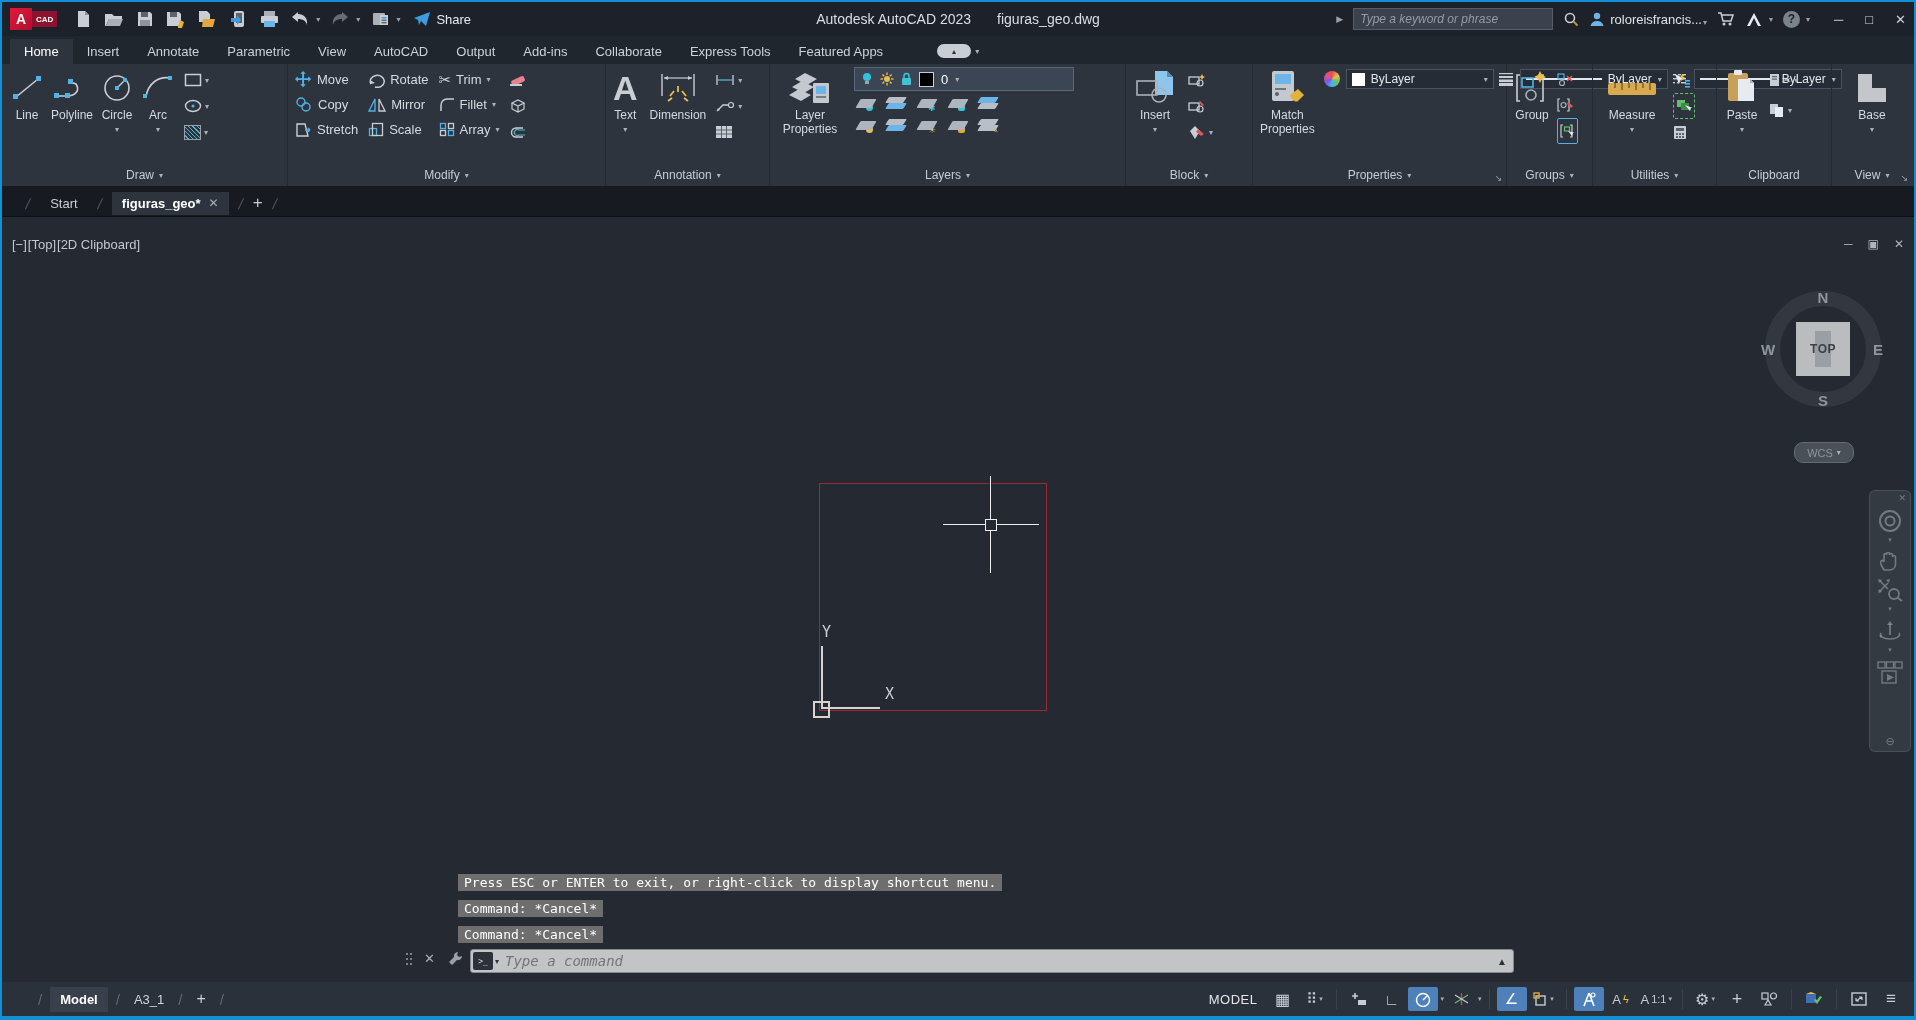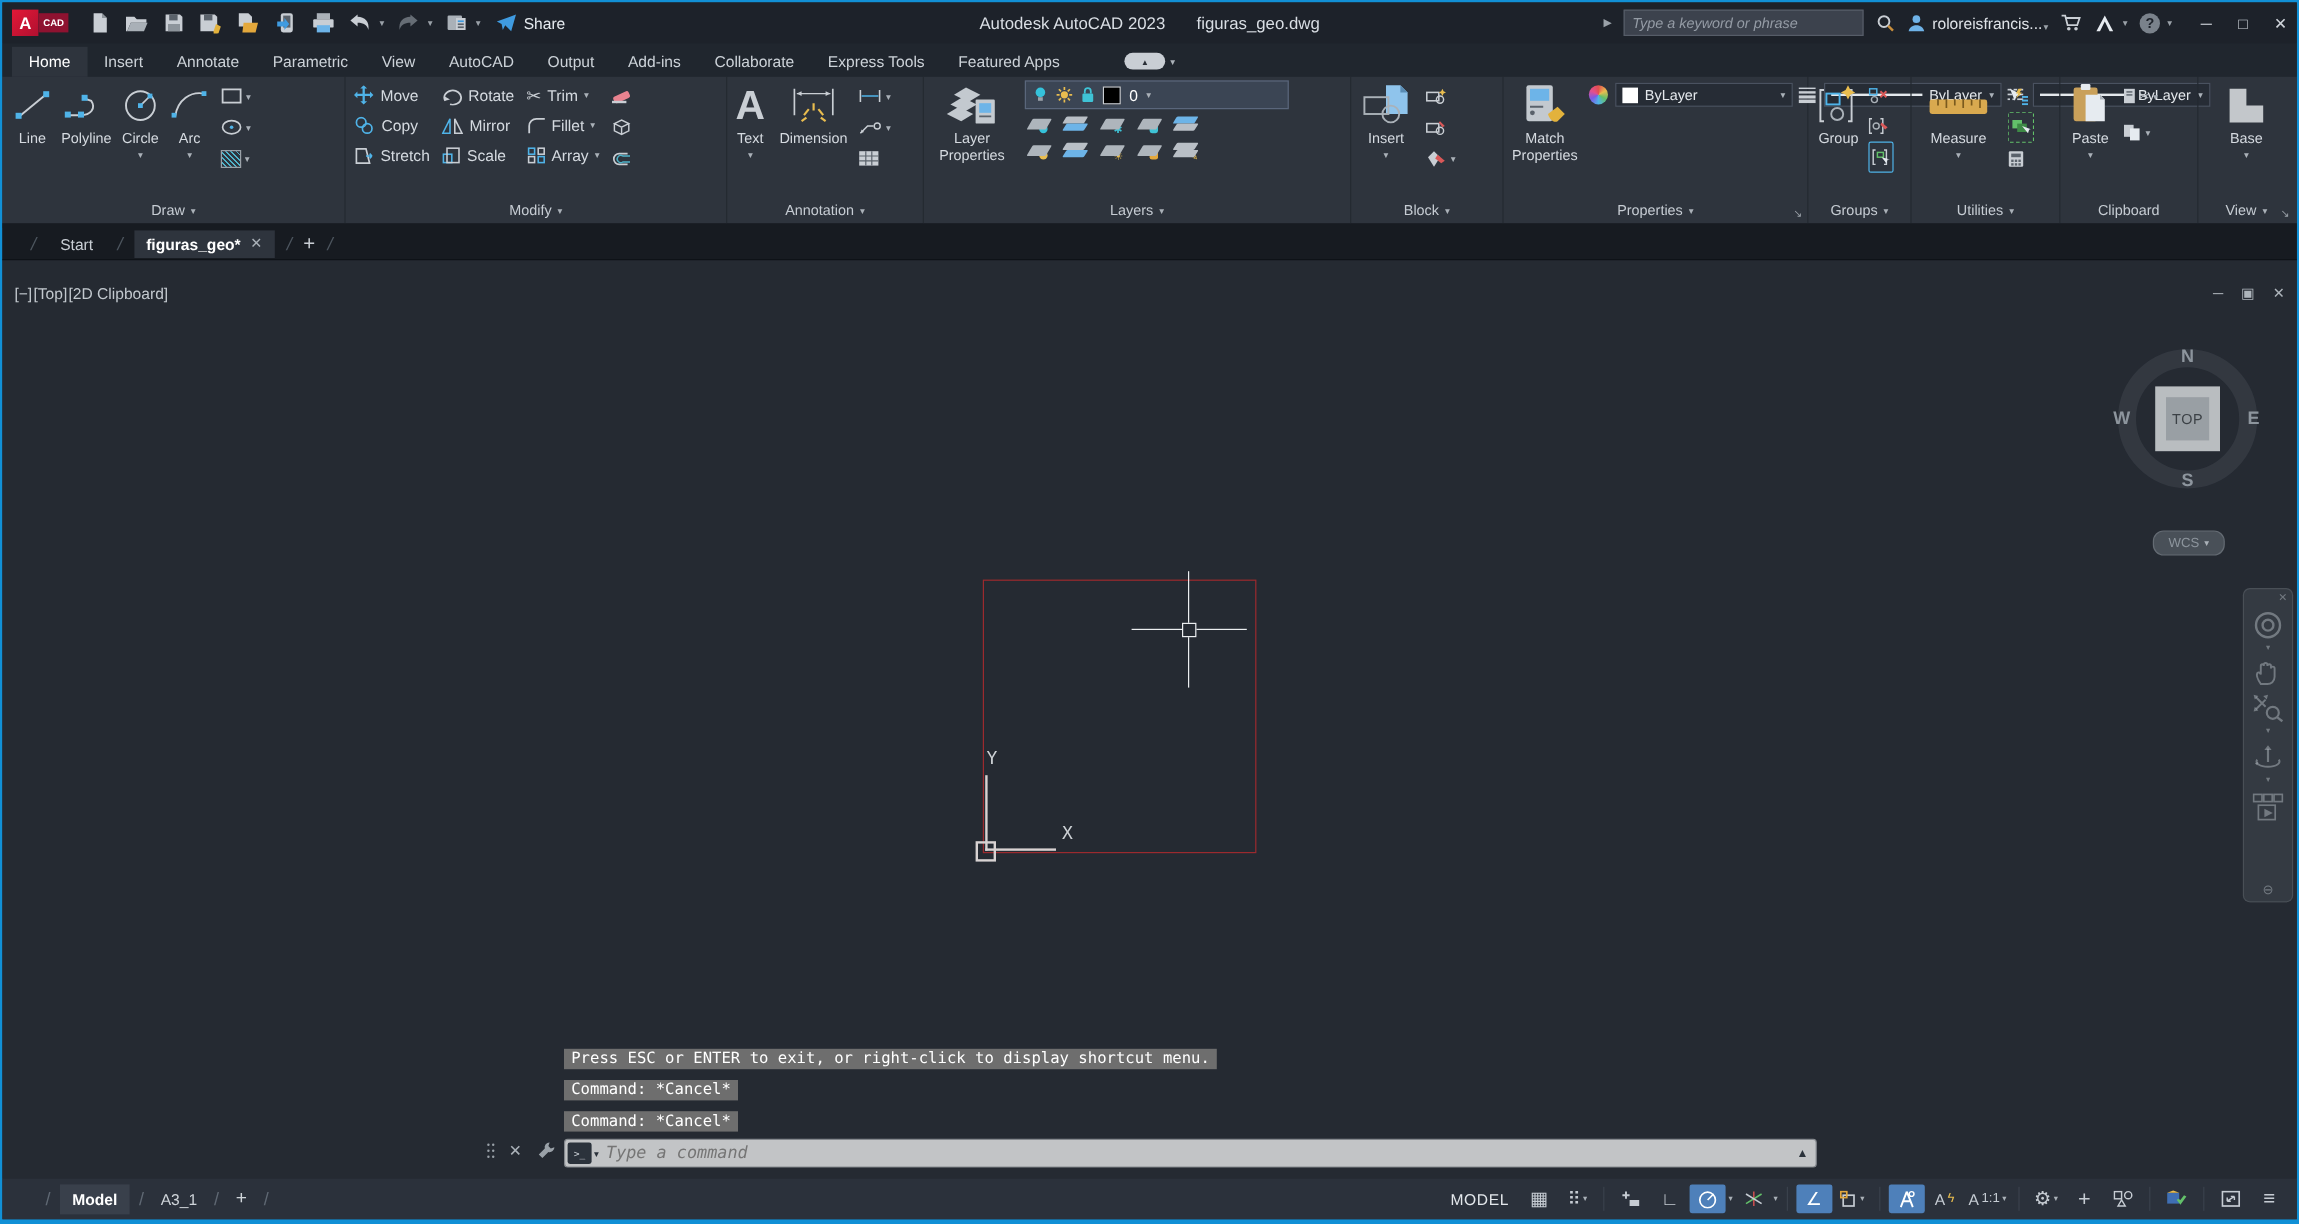--- a/index.html
+++ b/index.html
@@ -81,22 +81,22 @@
   
   .vcube{position:absolute;left:1763px;top:74px;width:116px;height:116px;}
   .vring{position:absolute;inset:0;border-radius:50%;border:15px solid rgba(125,133,141,0.16);box-sizing:border-box;}
   .vdir{position:absolute;color:#8d959d;font-weight:bold;font-size:15px;}
   .vn{top:-2px;left:50%;transform:translateX(-50%);}
   .vs{bottom:-2px;left:50%;transform:translateX(-50%);}
   .vw{left:-4px;top:50%;transform:translateY(-50%);}
   .ve{right:-2px;top:50%;transform:translateY(-50%);}
   .vface{position:absolute;left:31px;top:31px;width:54px;height:54px;background:#b9bdc0;
          display:flex;align-items:center;justify-content:center;cursor:pointer;}
-  .vfacein{width:36px;height:36px;background:#999fa4;display:flex;align-items:center;justify-content:center;
-           font-size:12px;font-weight:normal;color:#3c4146;letter-spacing:0.5px;text-align:right;}
+  .vfacein{width:16px;height:36px;background:#999fa4;display:flex;align-items:center;justify-content:center;
+           font-size:12px;font-weight:bold;color:#3c4146;letter-spacing:0.5px;text-align:right;}
   .wcs{position:absolute;left:1792px;top:225px;width:58px;height:19px;border-radius:9px;
        background:#495058;border:1px solid #646b73;display:flex;align-items:center;justify-content:center;
        gap:4px;color:#8d959d;font-size:11px;cursor:pointer;}
   
   .navbar{position:absolute;left:1867px;top:273px;width:40px;height:260px;border-radius:6px;
           background:rgba(73,80,88,0.42);border:1px solid rgba(135,143,151,0.25);
           display:flex;flex-direction:column;align-items:center;color:rgba(165,173,181,0.55);}
   .navbar .nx{align-self:flex-end;margin:2px 4px 0 0;font-size:9px;cursor:pointer;}
   .nitem{margin-top:6px;cursor:pointer;}
   .ncaret{font-size:7px;margin-top:3px;}
@@ -105,21 +105,21 @@
   .redrect{position:absolute;left:817px;top:266px;width:226px;height:226px;
            border:1px solid #9c2a2e;}
   .ucs-y{position:absolute;left:819px;top:429px;width:2px;height:63px;background:#d8d2d2;}
   .ucs-x{position:absolute;left:819px;top:490px;width:59px;height:2px;background:#d8d2d2;}
   .ucs-box{position:absolute;left:811px;top:484px;width:13px;height:13px;border:2px solid #d8d2d2;background:transparent;}
   .ucs-lbl{position:absolute;color:#cdd1d5;font-size:15px;font-family:"DejaVu Sans Mono",monospace;}
   .ch-h{position:absolute;left:941px;top:307px;width:96px;height:1px;background:#eceef0;}
   .ch-v{position:absolute;left:988px;top:259px;width:1px;height:97px;background:#eceef0;}
   .ch-box{position:absolute;left:983px;top:302px;width:10px;height:10px;border:1px solid #eceef0;background:#252a32;}
   
-  .chip{position:absolute;left:468px;background:#6e6e6e;color:#fff;
+  .chip{position:absolute;left:456px;background:#6e6e6e;color:#fff;
         font-family:"DejaVu Sans Mono",monospace;font-size:13px;padding:1px 6px;white-space:nowrap;}
   .cmdbar{position:absolute;left:468px;top:732px;width:1044px;height:24px;background:#c2c4c6;
           border:1px solid #85898e;border-radius:3px;box-sizing:border-box;
           display:flex;align-items:center;}
   .cmdicon{width:20px;height:18px;background:#2b323b;margin-left:2px;border-radius:2px;
            color:#cfd4da;font-size:8px;display:flex;align-items:center;justify-content:center;
            font-family:"DejaVu Sans Mono",monospace;}
   .cmdcaret{font-size:8px;color:#2b323b;margin:0 4px 0 2px;}
   .cmdinput{flex:1;border:none;background:transparent;outline:none;font-style:italic;
             font-family:"DejaVu Sans Mono",monospace;font-size:14px;color:#4d5258;}

